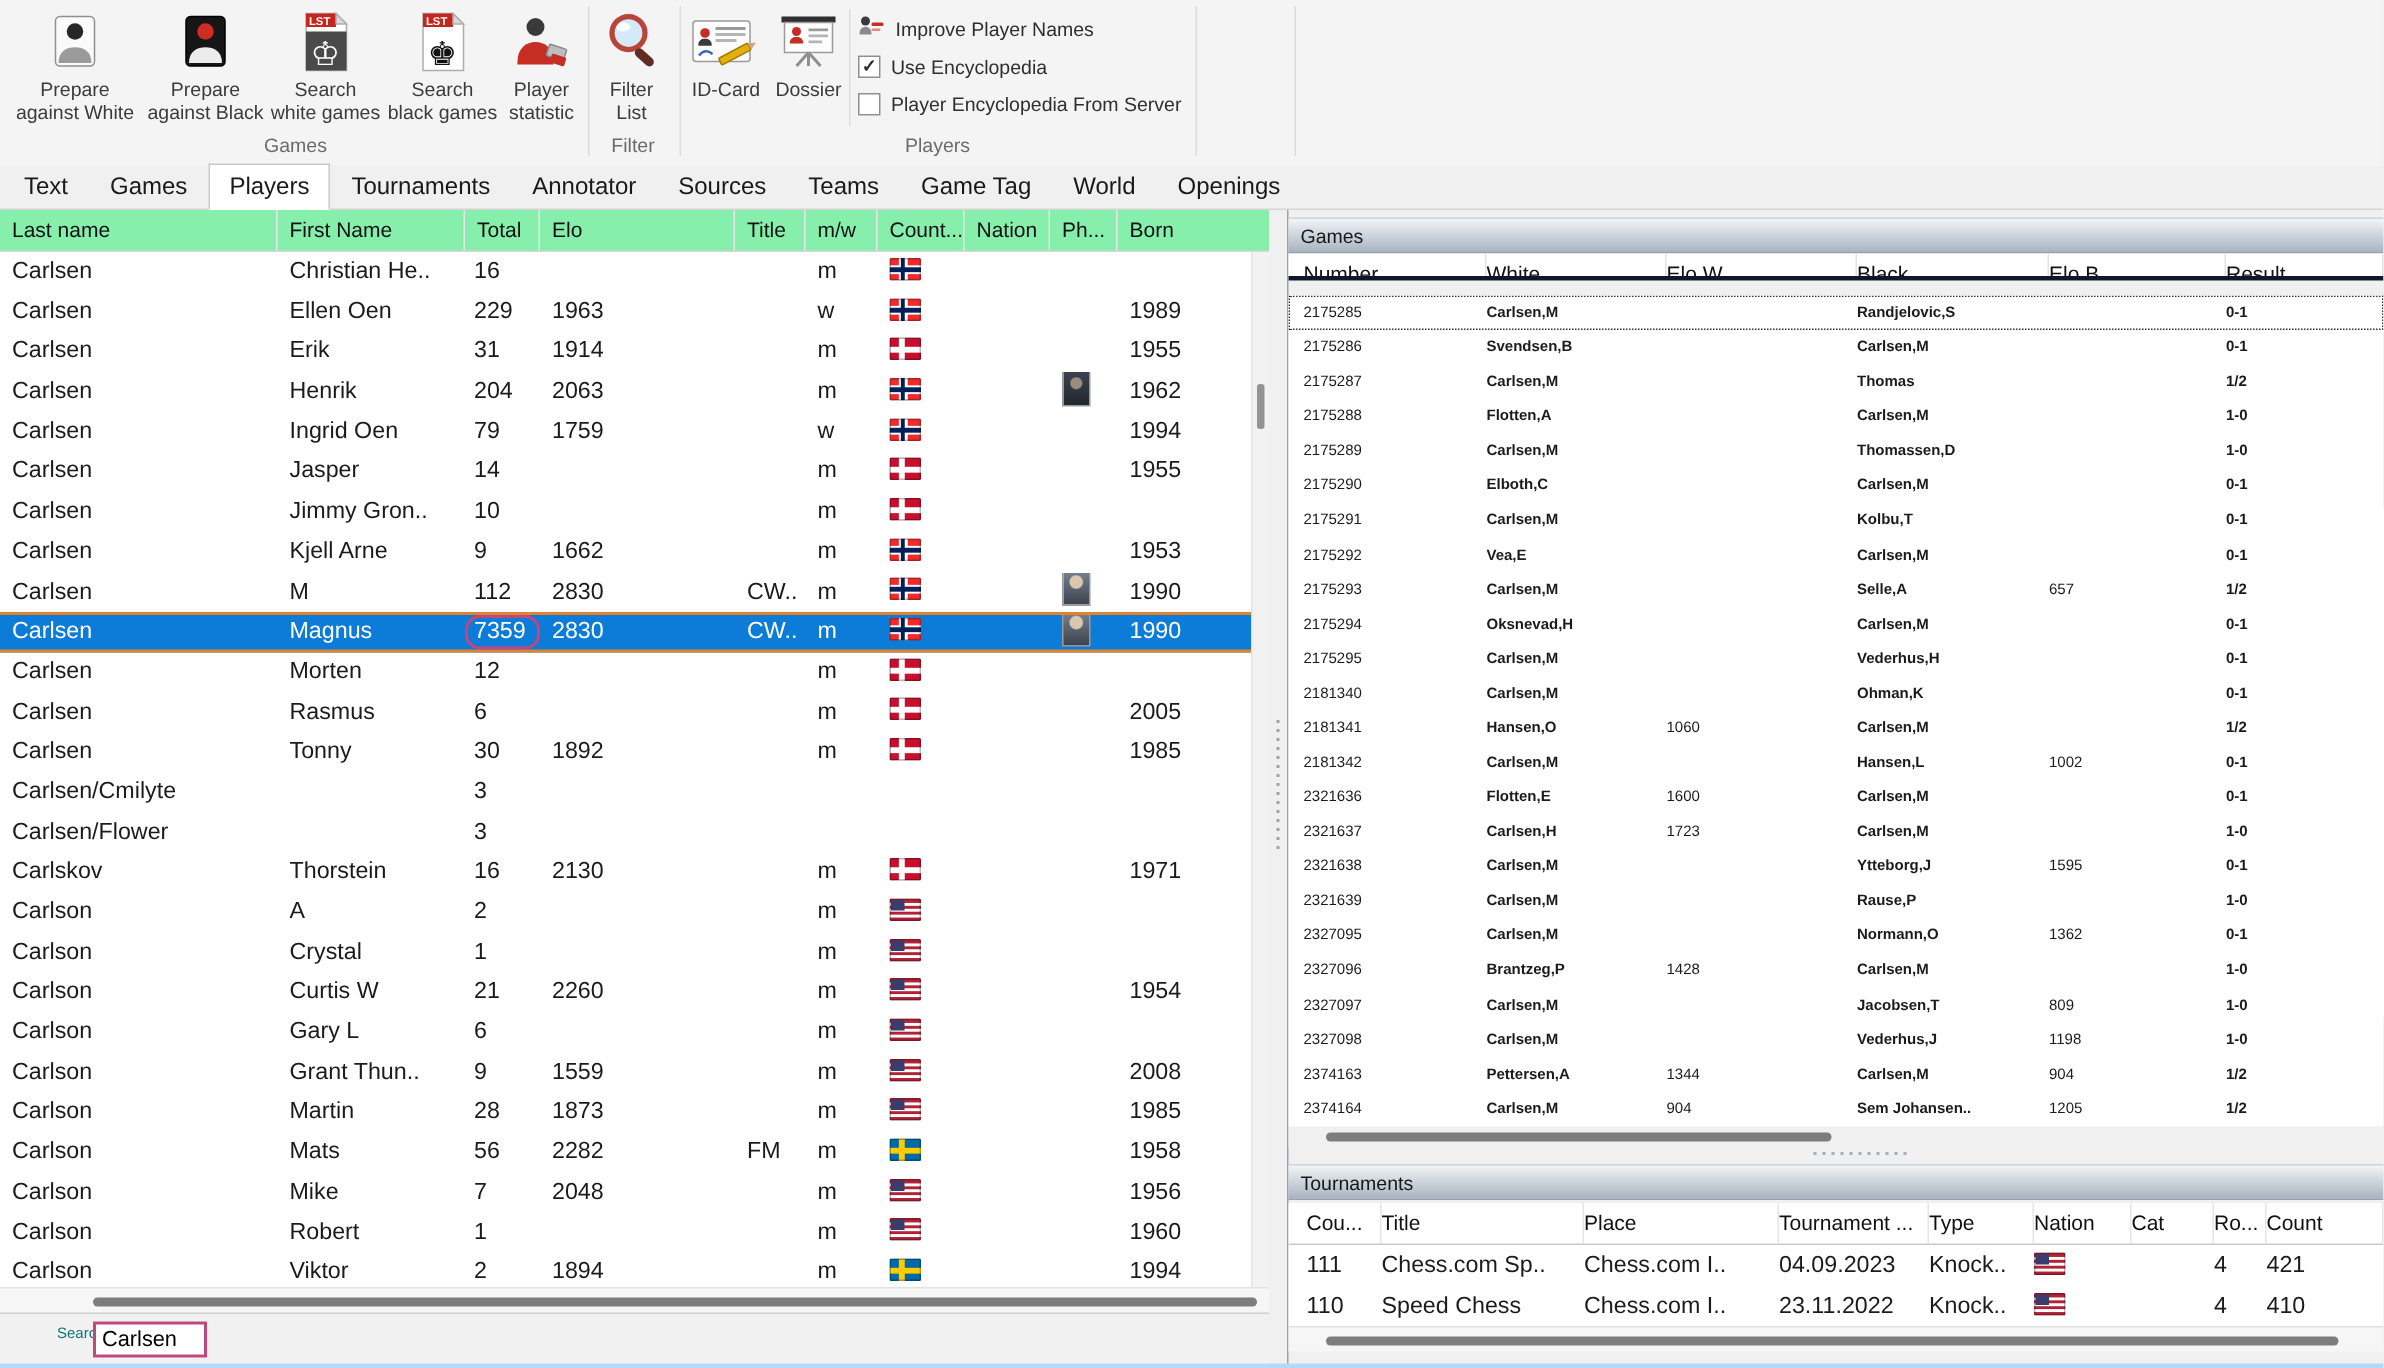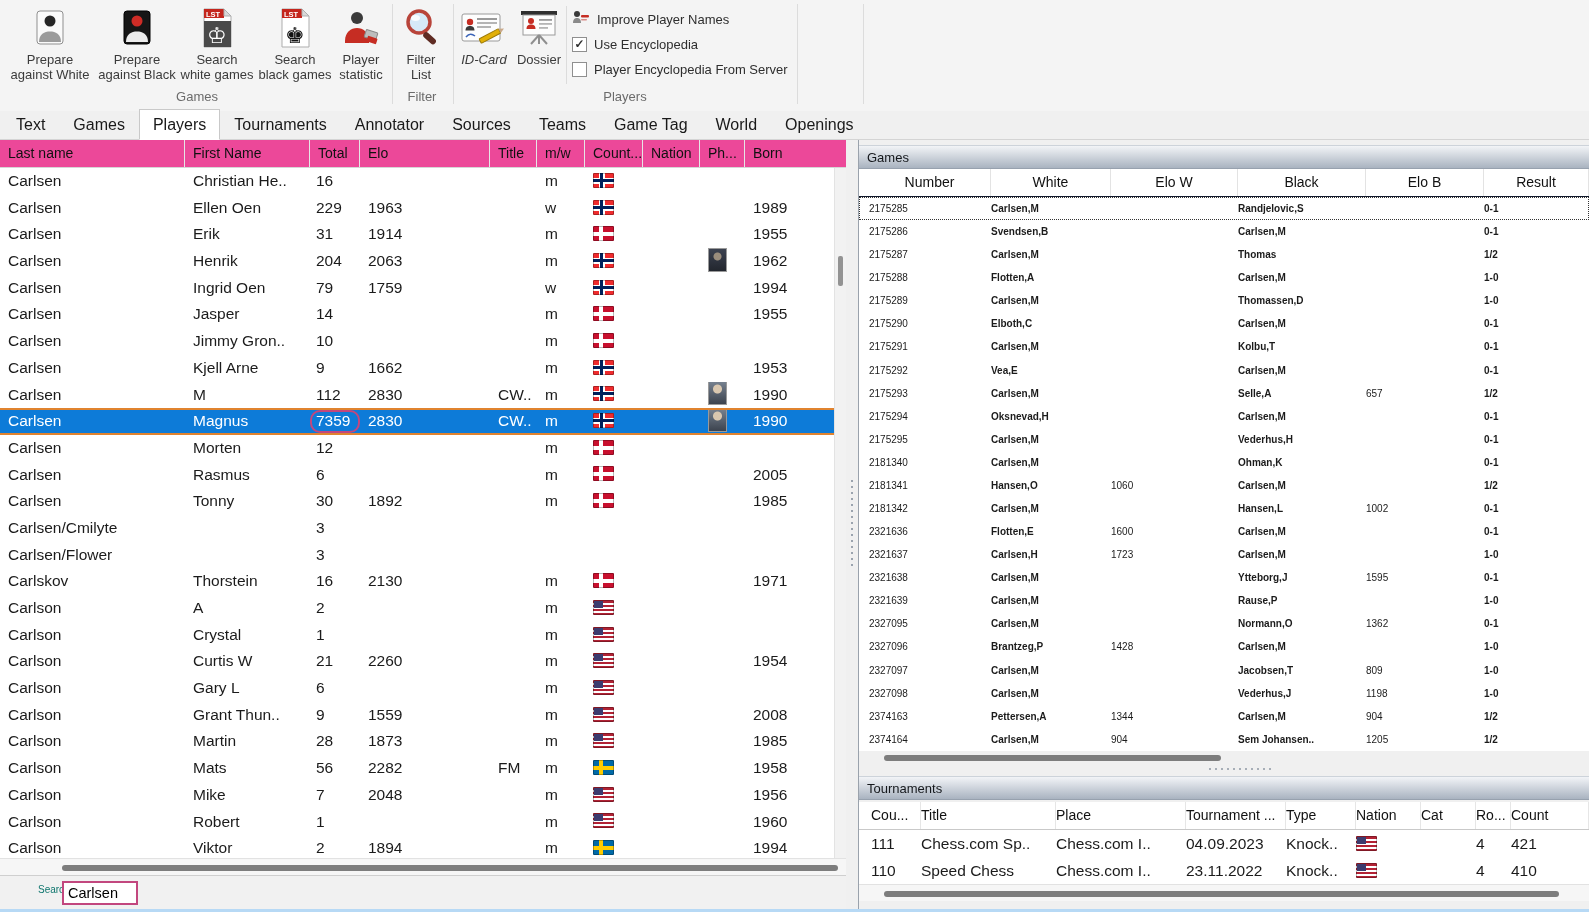--- a/index.html
+++ b/index.html
@@ -20,21 +20,21 @@
 
   
   .tabbar{position:absolute;left:0;top:111px;width:100%;height:29px;background:#f0f0f0;
           border-bottom:1px solid #d4d4d4;display:flex;align-items:flex-end;padding-left:2px;box-sizing:border-box;}
   .tab{height:27px;line-height:27px;padding:0 13px;font-size:16px;color:#191919;border:1px solid transparent;}
   .tab.active{background:#fff;border-color:#c9c9c9;border-bottom-color:#fff;margin-bottom:-1px;height:29px;line-height:29px;}
 
   
   .left-panel{position:absolute;left:0;top:140px;width:846px;height:772px;background:#fff;}
   .pgrid{display:grid;grid-template-columns:185px 125px 50px 130px 47px 48px 58px 57px 45px 1fr;}
-  .phead{position:absolute;left:0;top:0;width:888px;height:28px;background:#ec4899;border-bottom:1px solid #d6d6d6;box-sizing:border-box;}
+  .phead{position:absolute;left:0;top:0;width:888px;height:28px;background:#86efac;border-bottom:1px solid #d6d6d6;box-sizing:border-box;}
   .phead .hcell{line-height:27px;font-size:14px;color:#111;padding-left:8px;border-right:1px solid #e6e6e6;
                 overflow:hidden;white-space:nowrap;}
   .pbody{position:absolute;left:0;top:28px;width:834px;height:690px;overflow:hidden;background:#fff;}
   .prow{height:26.7px;line-height:26.7px;font-size:15.5px;}
   .cell{padding-left:8px;overflow:hidden;white-space:nowrap;}
   .cell.c-total{padding-left:6px;}
   .prow.selected{background:#0d7bd8;color:#fff;border-top:2px solid #e0832f;border-bottom:2px solid #e0832f;
                  box-sizing:border-box;line-height:22.5px;}
   .prow.selected .boxed{box-shadow:inset 0 0 0 2px #c2477e;border-radius:10px;}
   .vscroll{position:absolute;left:834px;top:28px;width:12px;height:690px;background:#f2f2f2;border-left:1px solid #e3e3e3;box-sizing:border-box;}
@@ -74,21 +74,21 @@
   
   .splitter-v{position:absolute;left:846px;top:140px;width:12px;height:772px;background:#f0f0f0;}
   .vgrip{position:absolute;left:3px;top:338px;width:6px;height:92px;
          background-image:radial-gradient(circle,#9aa3ae 1.1px,transparent 1.3px);background-size:6px 6px;}
   .right-panel{position:absolute;left:858px;top:140px;width:731px;height:772px;background:#f0f0f0;border-left:1px solid #9aa2ac;box-sizing:border-box;}
   .titlebar{position:absolute;left:0;width:100%;height:24px;line-height:24px;padding-left:8px;box-sizing:border-box;
             font-size:13px;color:#15181c;background:linear-gradient(#f2f4f7,#a9b3c0);
             border-top:1px solid #cdd3da;border-bottom:1px solid #97a1ae;}
   .g-titlebar{top:5px;}
   .ggrid{display:grid;grid-template-columns:122px 120px 127px 128px 118px 1fr;padding-left:10px;}
-  .ghead{position:absolute;left:0;top:29px;width:100%;height:28px;background:#fff;border-bottom:1px solid #0f172a;box-sizing:border-box;text-align:center;}
+  .ghead{position:absolute;left:0;top:29px;width:100%;height:18px;background:#fff;border-bottom:3px solid #0f172a;box-sizing:border-box;}
   .ghead .hcell{line-height:27px;font-size:14px;color:#111;border-right:1px solid #e3e3e3;overflow:hidden;white-space:nowrap;}
   .gbody{position:absolute;left:0;top:57px;width:100%;height:554px;background:#fff;overflow:hidden;}
   .grow{height:23.08px;line-height:23.08px;font-size:10px;}
   .grow.focused{outline:1px dotted #333;outline-offset:-1px;}
   .gcell{overflow:hidden;white-space:nowrap;}
   .bold{font-weight:bold;}
   .hscroll-games{position:absolute;left:0;top:611px;width:100%;height:14px;background:#f0f0f0;}
   .hscroll-games .hthumb{top:4px;}
   .hgrip{position:absolute;left:348px;top:626px;width:66px;height:6px;
          background-image:radial-gradient(circle,#a7aeb7 1.1px,transparent 1.3px);background-size:6px 6px;}
@@ -176,21 +176,21 @@
           <circle cx="18" cy="15" r="11" fill="#d6e9f8" stroke="#b8443a" stroke-width="3.5"></circle>
           <ellipse cx="14.5" cy="11" rx="4.5" ry="3" fill="#fff" opacity="0.85"></ellipse>
           <rect x="25" y="24" width="15" height="6" rx="3" transform="rotate(42 25 24)" fill="#5f2b23"></rect>
         </svg>
     </span>
     <span class="rlabel"><span>Filter</span><br><span>List</span></span>
   </div>
 
   <div class="rsep" style="left:453px;"></div>
 
-  <div class="rbtn" style="left:457px;width:54px;font-style:italic;">
+  <div class="rbtn" style="left:457px;width:54px;">
     <span class="ricon">
       <svg width="46" height="38" viewBox="0 0 46 38">
           <rect x="1" y="5" width="38" height="27" rx="2" fill="#fdfdfd" stroke="#9a9a9a"></rect>
           <circle cx="9" cy="13" r="3.2" fill="#c62d23"></circle>
           <path d="M4.5 21.5c0-3.5 2-4.6 4.5-4.6s4.5 1.1 4.5 4.6z" fill="#3a3a3a"></path>
           <rect x="16" y="9" width="20" height="2" fill="#9a9a9a"></rect>
           <rect x="16" y="13" width="20" height="2" fill="#b5b5b5"></rect>
           <rect x="16" y="17" width="14" height="2" fill="#b5b5b5"></rect>
           <path d="M5 28q4-5 9-1" stroke="#3a63b8" stroke-width="1.6" fill="none"></path>
           <g transform="rotate(-28 30 27)">

